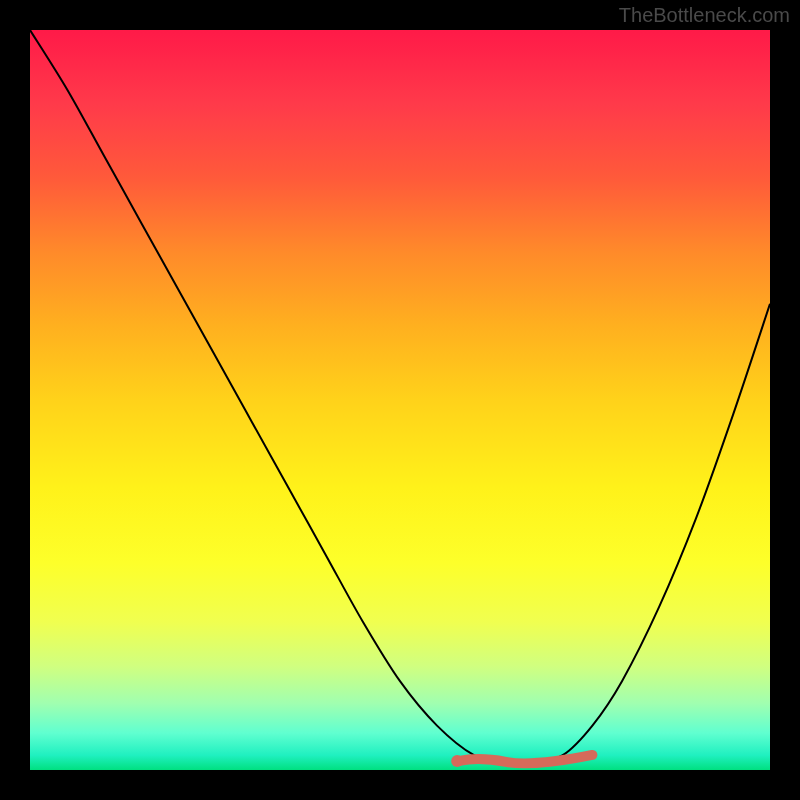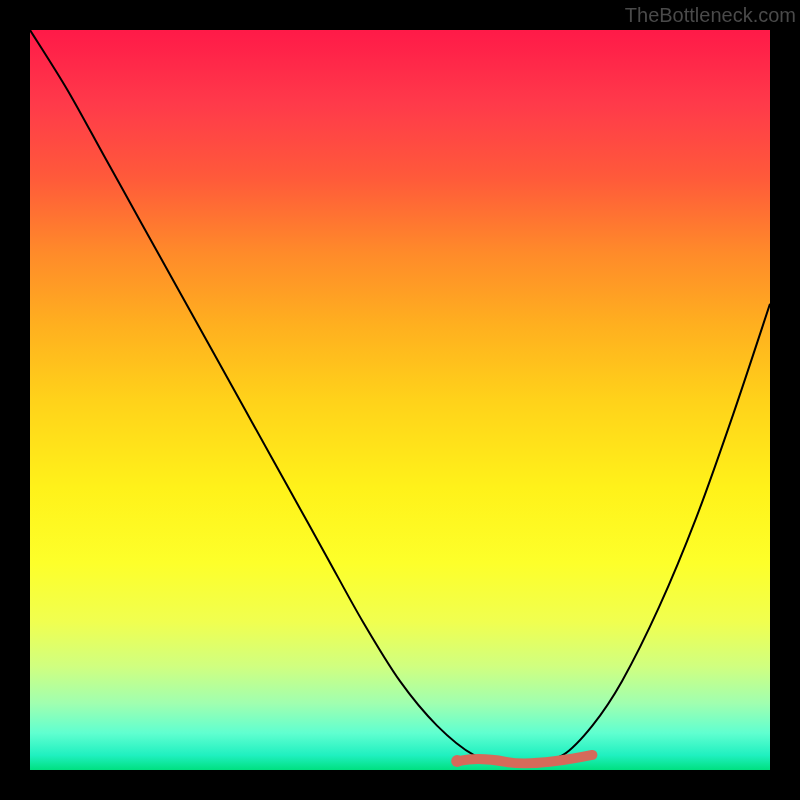--- a/index.html
+++ b/index.html
@@ -7,21 +7,21 @@
     width: 800px;
     height: 800px;
     background: #000;
     position: relative;
     overflow: hidden;
     font-family: Arial, sans-serif;
   }
   .watermark {
     position: absolute;
     top: 4px;
-    right: 4px;
+    right: 10px;
     color: #4a4a4a;
     font-size: 20px;
     font-weight: 500;
     z-index: 10;
   }
   .plot-area {
     position: absolute;
     left: 30px;
     top: 30px;
     width: 740px;

